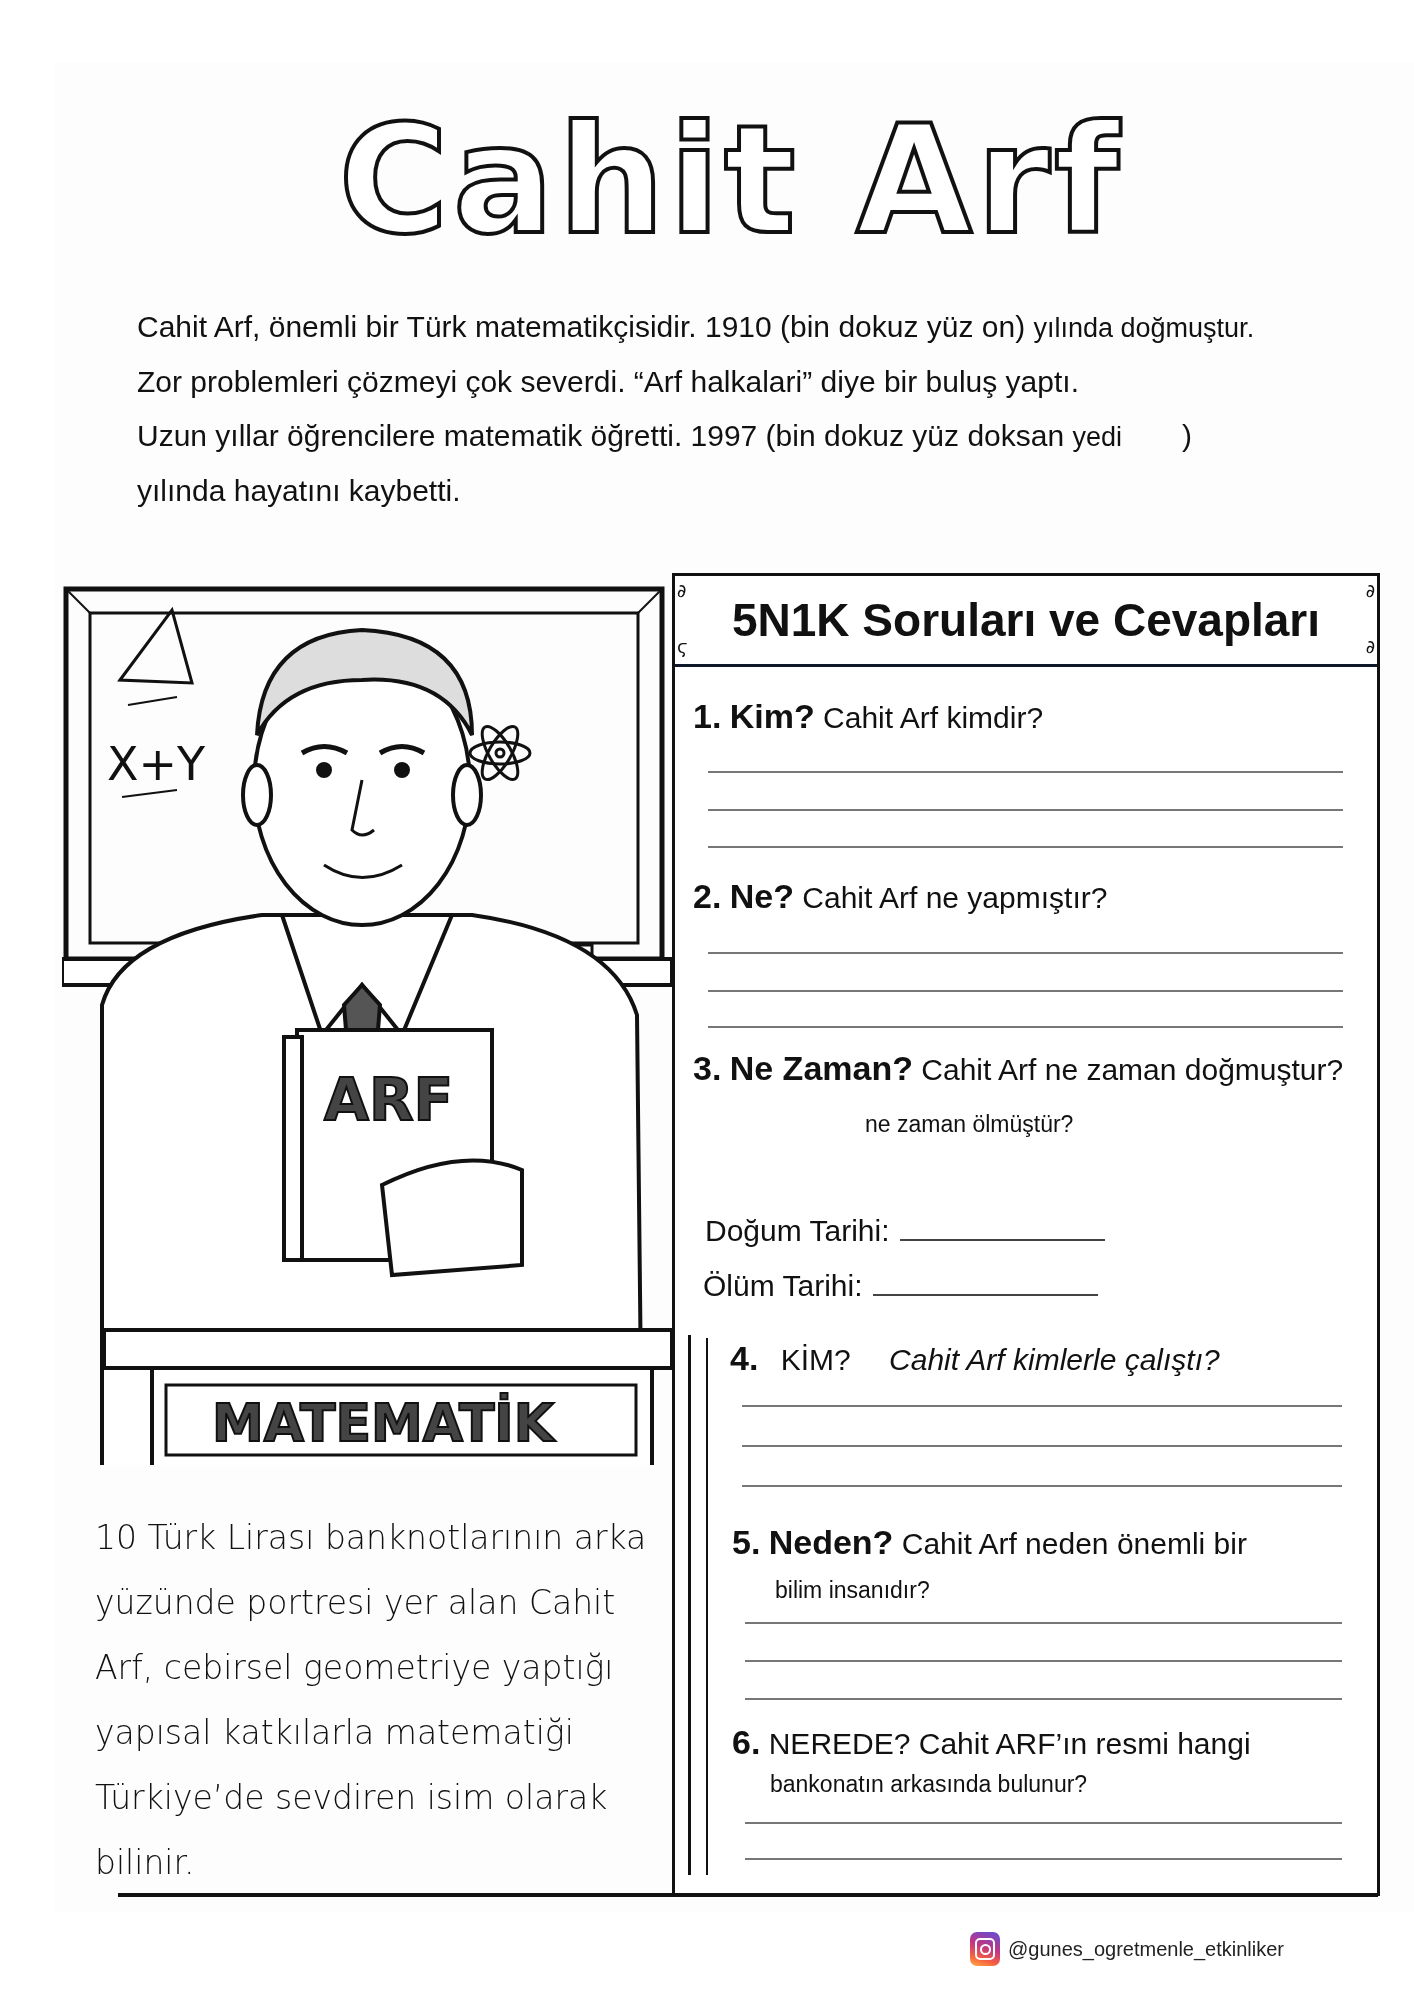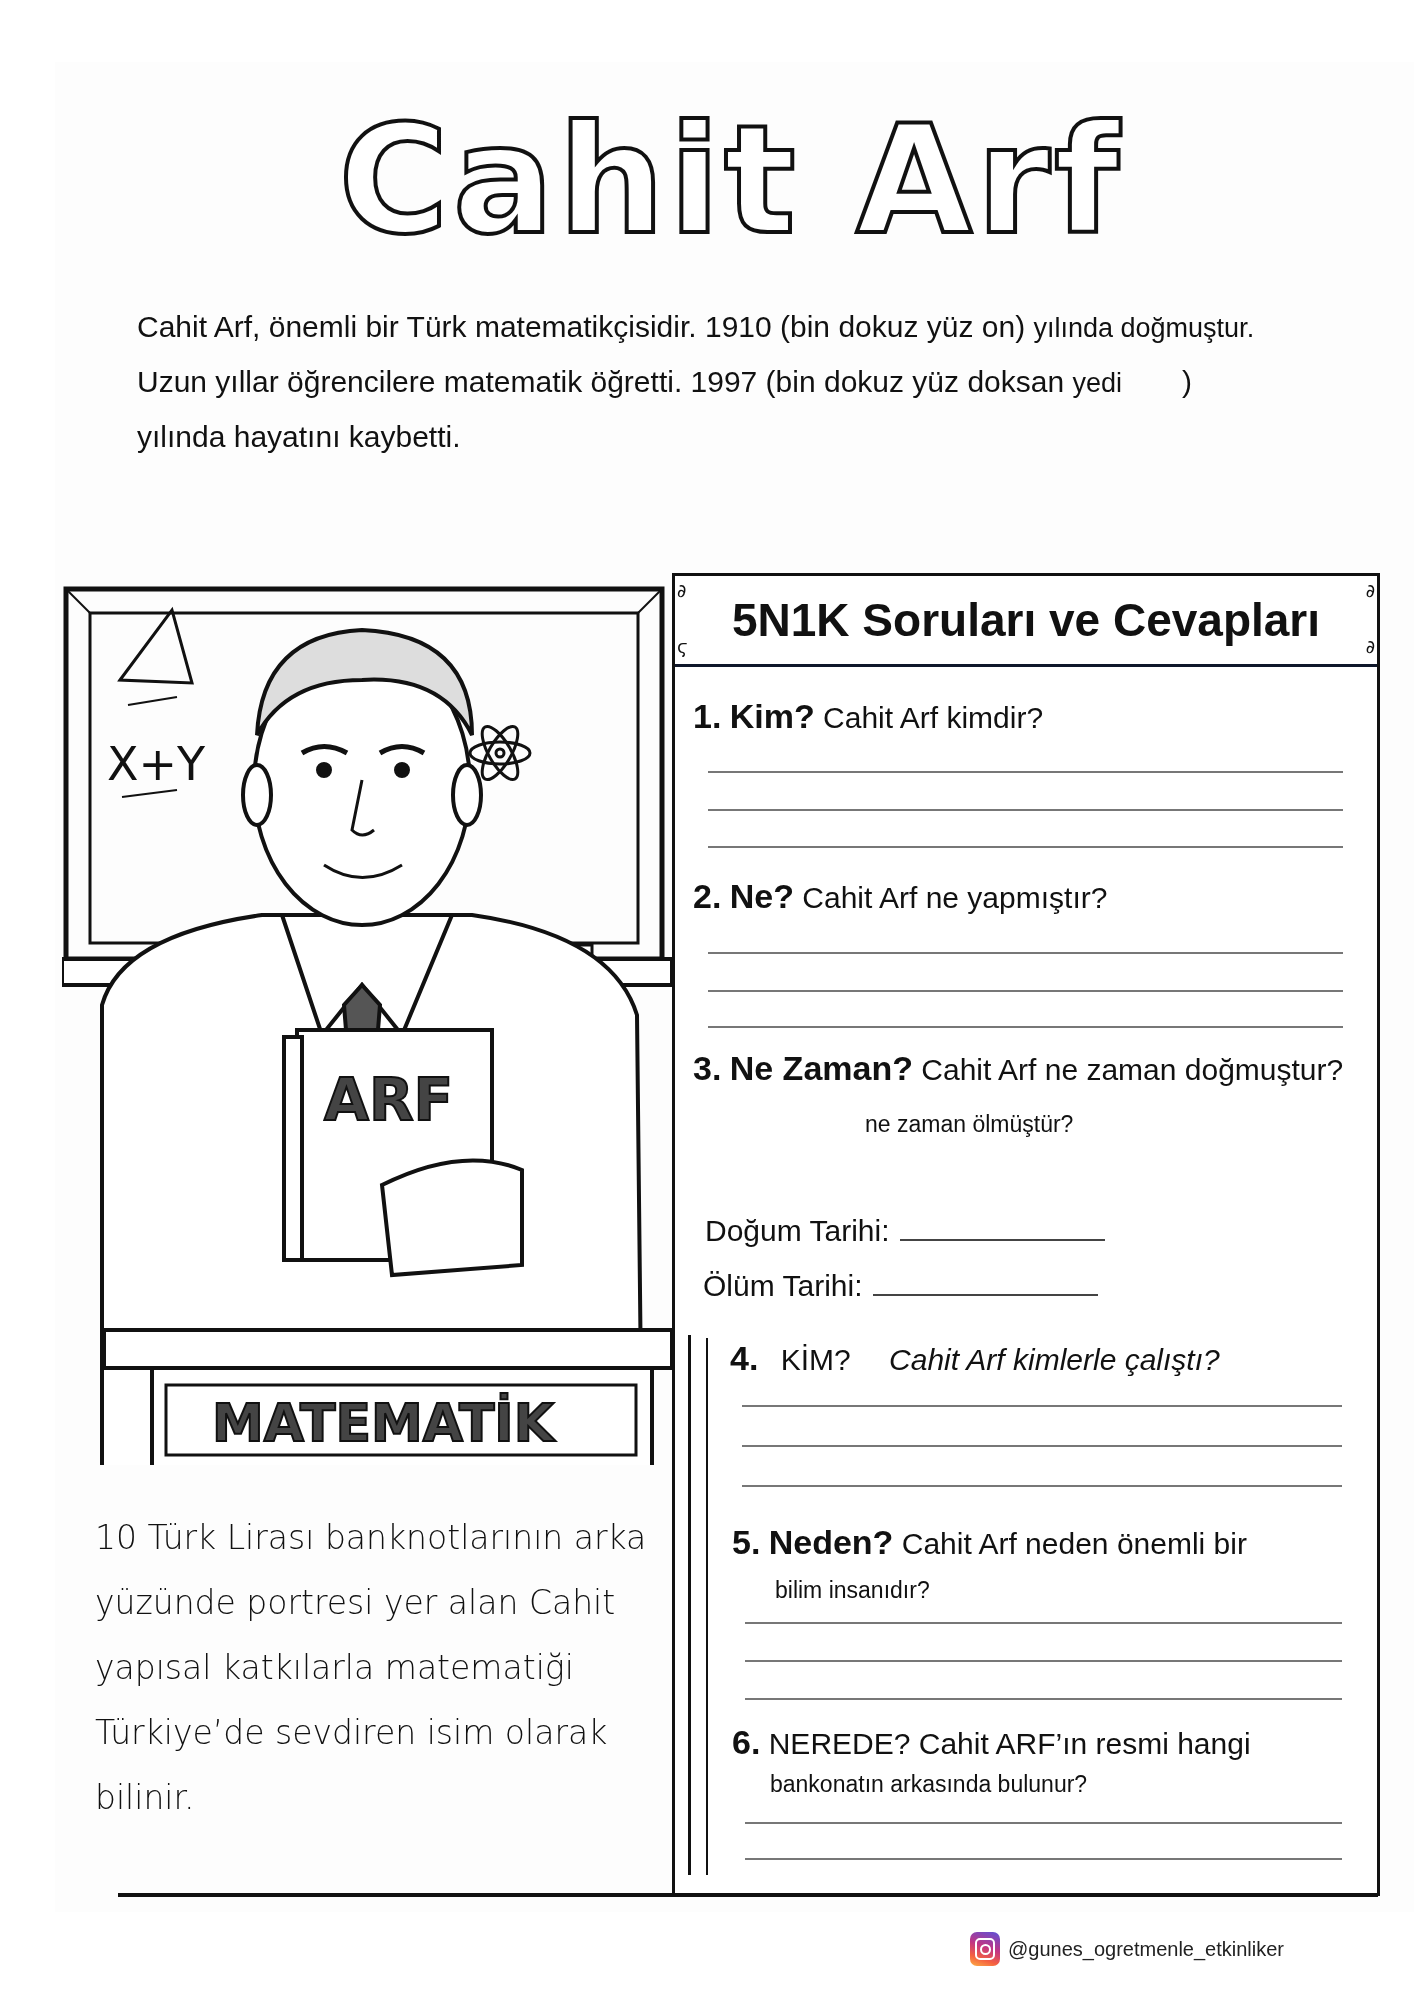--- a/index.html
+++ b/index.html
@@ -54,20 +54,21 @@
 </style>
 </head>
 <body>
 
 <div class="page-bg"></div>
 
 <div class="title">Cahit Arf</div>
 
 <div class="intro">
   <p><span>Cahit Arf, önemli bir Türk matematikçisidir. 1910 (bin dokuz yüz on)</span> <span class="small">yılında  doğmuştur.</span></p>
+  <p>Zor problemleri çözmeyi çok severdi. “Arf halkalari” diye bir buluş yaptı.</p>
   <p><span>Uzun yıllar öğrencilere matematik öğretti. 1997 (bin dokuz yüz doksan</span> <span class="small">yedi</span><span style="display:inline-block;width:60px;"></span><span>)</span></p>
   <p>yılında hayatını kaybetti.</p>
 </div>
 
 <div class="illus">
   <svg viewBox="0 0 610 880" xmlns="http://www.w3.org/2000/svg">
 
     <g fill="none" stroke="#111">
       <rect x="4" y="4" width="596" height="370" stroke-width="5"></rect>
       <rect x="28" y="28" width="548" height="330" stroke-width="3"></rect>
@@ -196,20 +197,21 @@
 </div>
 <div class="q2line" style="left:770px;top:1764px;">bankonatın arkasında bulunur?</div>
 <div class="rule" style="left:745px;width:597px;top:1822px;"></div>
 <div class="rule" style="left:745px;width:597px;top:1858px;"></div>
 
 <div class="bottom-line"></div>
 
 <div class="side-text">
   <p>10 Türk Lirası banknotlarının arka</p>
   <p>yüzünde portresi yer alan Cahit</p>
+  <p>Arf, cebirsel geometriye yaptığı</p>
   <p>yapısal katkılarla matematiği</p>
   <p>Türkiye’de sevdiren isim olarak</p>
   <p>bilinir.</p>
 </div>
 
 <div class="footer">
   <span class="ig-icon"></span>
   <span class="footer-text">@gunes_ogretmenle_etkinliker</span>
 </div>
 

